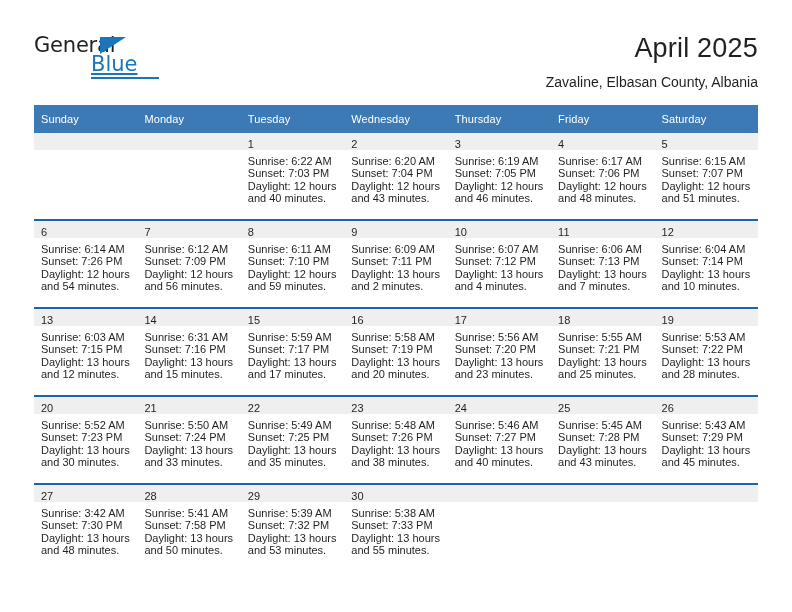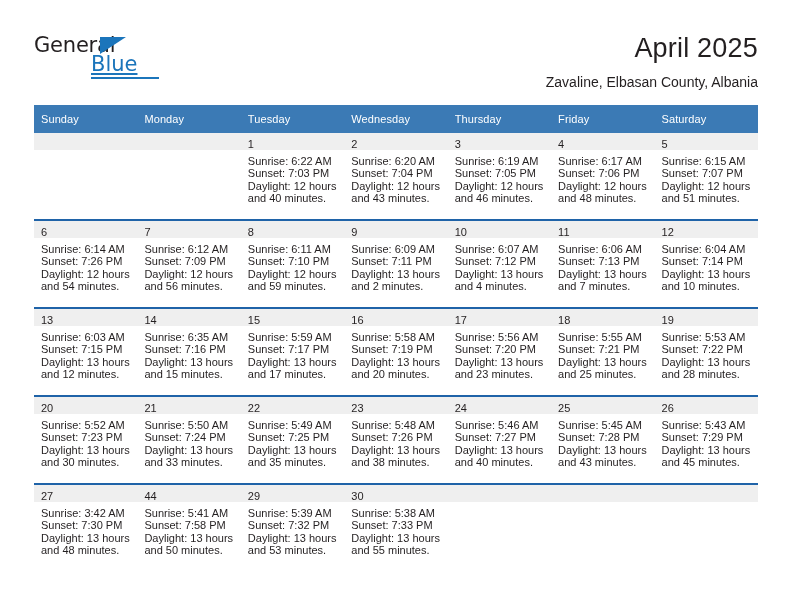--- a/index.html
+++ b/index.html
@@ -359,21 +359,21 @@
                   <div>Sunset: 7:15 PM</div>
                   <div>Daylight: 13 hours</div>
                   <div>and 12 minutes.</div>
                 </div>
               </div>
             </td>
             <td>
               <div class="cell">
                 <div class="daynum-band"><span class="daynum">14</span></div>
                 <div class="details">
-                  <div>Sunrise: 6:35 AM</div>
+                  <div>Sunrise: 6:31 AM</div>
                   <div>Sunset: 7:16 PM</div>
                   <div>Daylight: 13 hours</div>
                   <div>and 15 minutes.</div>
                 </div>
               </div>
             </td>
             <td>
               <div class="cell">
                 <div class="daynum-band"><span class="daynum">15</span></div>
                 <div class="details">
@@ -515,21 +515,21 @@
                 <div class="details">
                   <div>Sunrise: 3:42 AM</div>
                   <div>Sunset: 7:30 PM</div>
                   <div>Daylight: 13 hours</div>
                   <div>and 48 minutes.</div>
                 </div>
               </div>
             </td>
             <td>
               <div class="cell">
-                <div class="daynum-band"><span class="daynum">44</span></div>
+                <div class="daynum-band"><span class="daynum">28</span></div>
                 <div class="details">
                   <div>Sunrise: 5:41 AM</div>
                   <div>Sunset: 7:58 PM</div>
                   <div>Daylight: 13 hours</div>
                   <div>and 50 minutes.</div>
                 </div>
               </div>
             </td>
             <td>
               <div class="cell">

